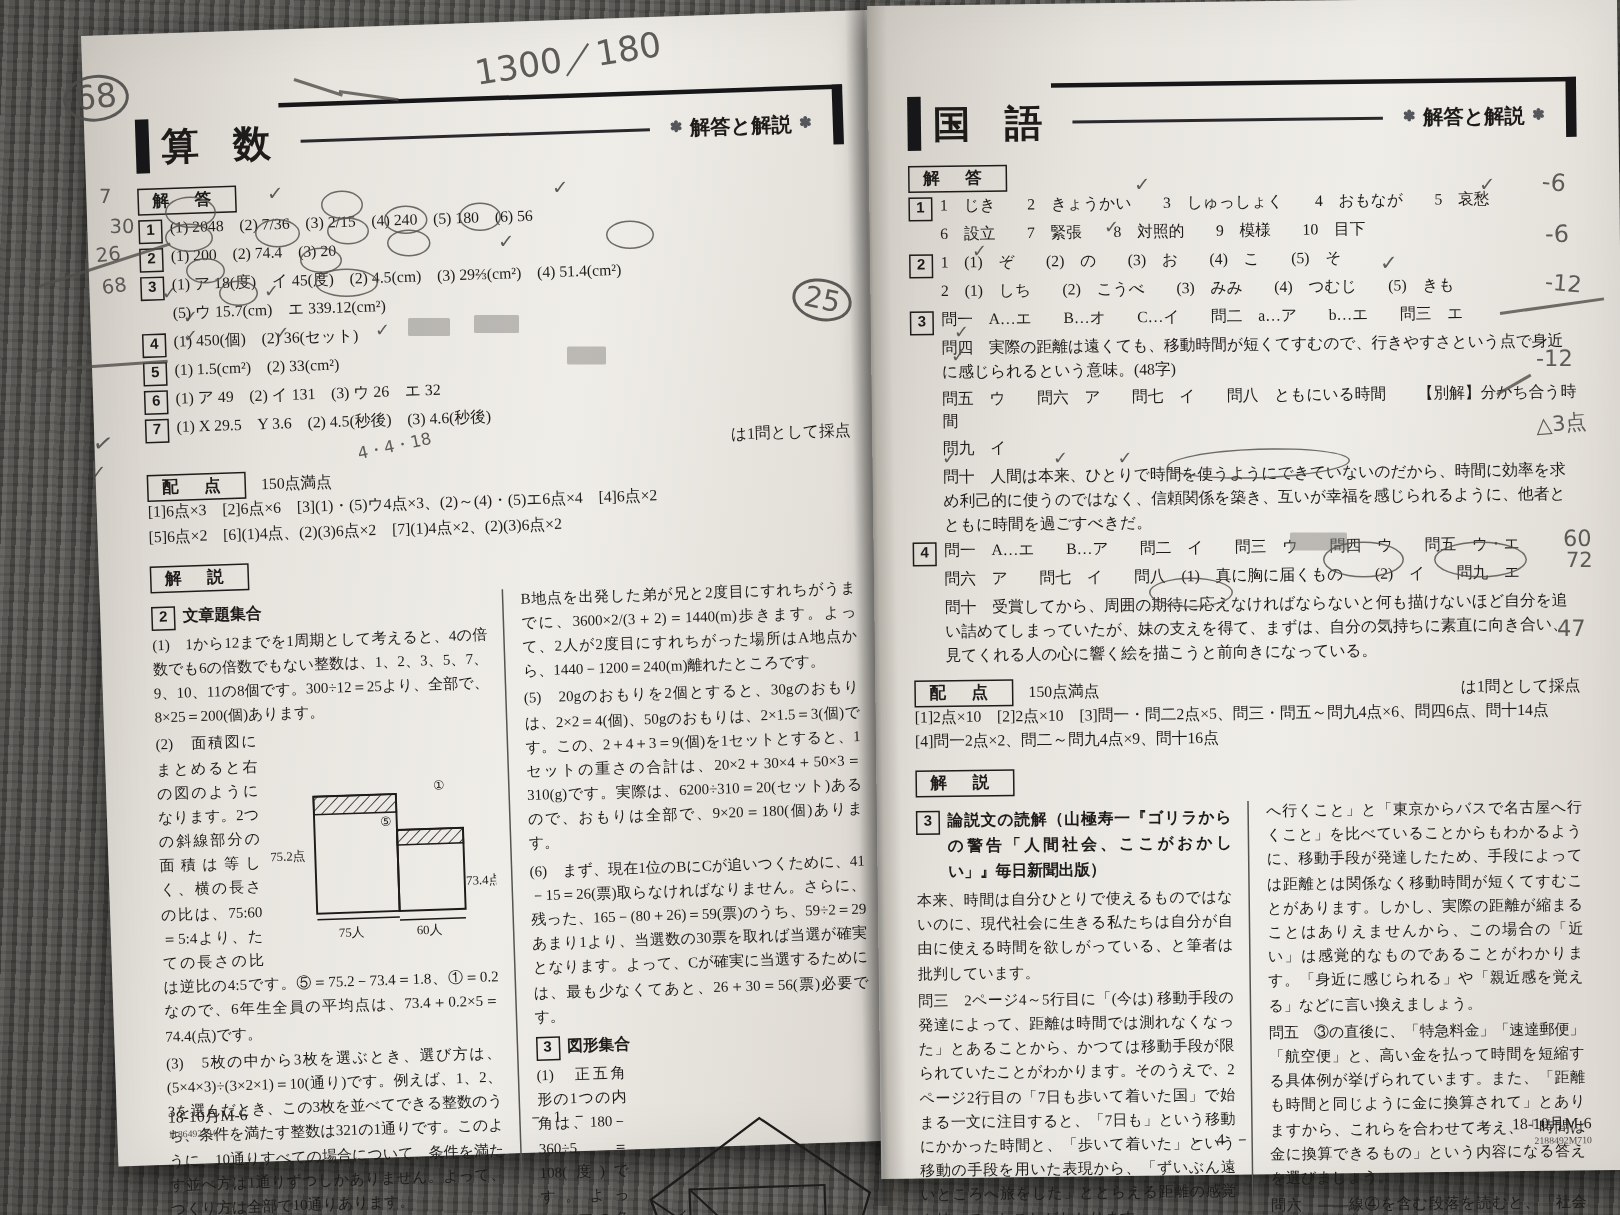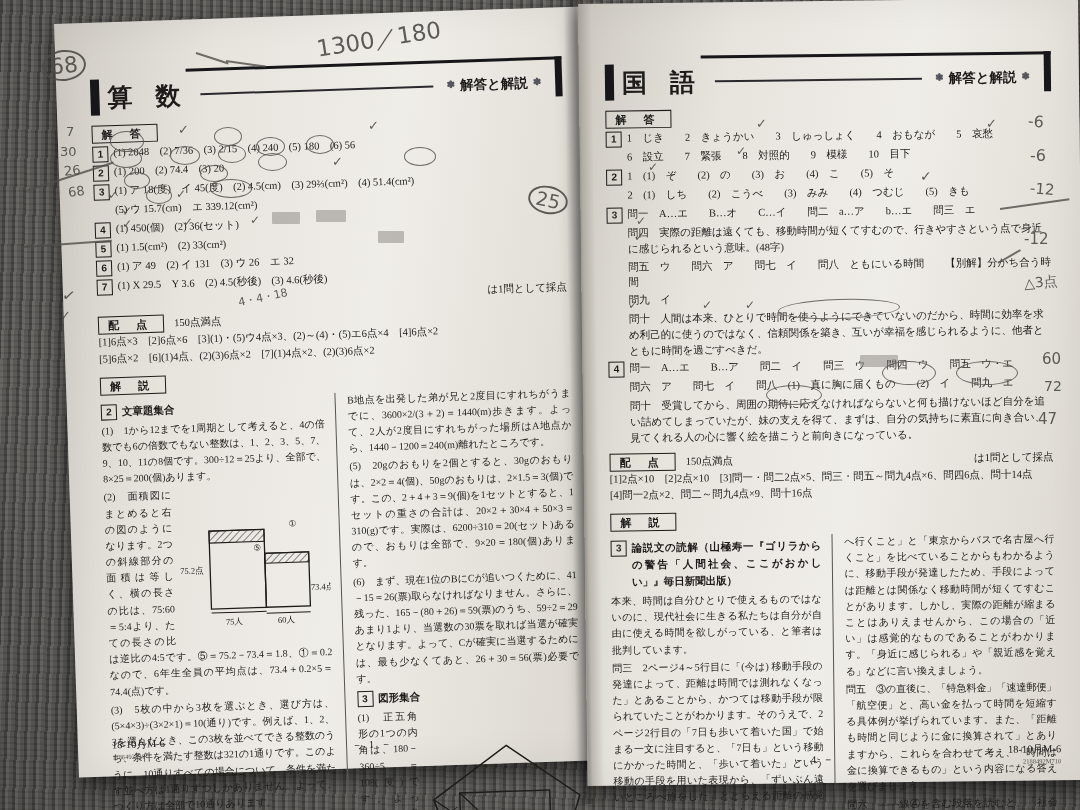--- a/index.html
+++ b/index.html
@@ -301,21 +301,21 @@
     </div>
   </div>
 
   <div class="fold"></div>
   <div id="anno">
       <span class="hand c" style="font-size: 22px; left: 42px; top: 50px; transform: rotate(-6deg);">68</span>
       <span class="hand" style="font-size: 23px; left: 316px; top: 24px; transform: rotate(-9deg);">1300／180</span>
       <div class="hand-line" style="width: 34px; left: 196px; top: 52px; transform: rotate(18deg);"></div>
       <div class="hand-line" style="width: 40px; left: 226px; top: 60px; transform: rotate(8deg);"></div>
       <span class="hand" style="font-size: 13px; left: 66px; top: 124px;">7</span>
-      <span class="hand" style="font-size: 13px; left: 60px; top: 144px;">30</span>
+      <span class="hand" style="font-size: 13px; left: 60px; top: 144px; padding-left: 13px;">30</span>
       <span class="hand" style="font-size: 13px; left: 64px; top: 163px; transform: rotate(-6deg);">26</span>
       <span class="hand" style="font-size: 13px; left: 68px; top: 184px; transform: rotate(-8deg);">68</span>
       <div class="hand-line" style="width: 92px; left: 26px; top: 190px; transform: rotate(-18deg);"></div>
       <div class="hand-line" style="width: 88px; left: 24px; top: 246px; transform: rotate(-4deg);"></div>
       <span class="hand" style="font-size: 16px; left: 62px; top: 286px; transform: rotate(10deg);">✓</span>
       <span class="hand" style="font-size: 13px; left: 60px; top: 308px;">✓</span>
       <span class="hand" style="font-size: 11px; left: 238px; top: 290px; transform: rotate(-12deg);">4・4・18</span>
       <span class="hand" style="font-size: 13px; left: 178px; top: 122px;">✓</span>
       <span class="hand" style="font-size: 13px; left: 368px; top: 118px;">✓</span>
       <span class="hand" style="font-size: 13px; left: 332px; top: 154px;">✓</span>
@@ -342,21 +342,21 @@
       <div class="gray-box" style="width: 28px; height: 12px; left: 272px; top: 212px;"></div>
       <div class="gray-box" style="width: 30px; height: 12px; left: 316px; top: 210px;"></div>
       <div class="gray-box" style="width: 26px; height: 12px; left: 378px; top: 231px;"></div>
       <div class="gray-box" style="width: 38px; height: 12px; left: 860px; top: 355px;"></div>
       <span class="hand" style="font-size: 16px; left: 1028px; top: 112px; transform: rotate(5deg);">-6</span>
       <span class="hand" style="font-size: 16px; left: 1030px; top: 146px;">-6</span>
       <span class="hand" style="font-size: 15px; left: 1030px; top: 180px; transform: rotate(5deg);">-12</span>
       <span class="hand" style="font-size: 15px; left: 1024px; top: 230px;">-12</span>
       <span class="hand" style="font-size: 14px; left: 1024px; top: 274px; transform: rotate(-5deg);">△3点</span>
       <span class="hand" style="font-size: 15px; left: 1042px; top: 350px;">60</span>
-      <span class="hand" style="font-size: 14px; left: 1044px; top: 378px;">72</span>
+      <span class="hand" style="font-size: 14px; left: 1044px; top: 366px;">72</span>
       <span class="hand" style="font-size: 15px; left: 1038px; top: 410px;">47</span>
       <span class="hand" style="font-size: 13px; left: 756px; top: 116px;">✓</span>
       <span class="hand" style="font-size: 13px; left: 986px; top: 116px;">✓</span>
       <span class="hand" style="font-size: 12px; left: 736px; top: 144px;">✓</span>
       <span class="hand" style="font-size: 12px; left: 648px; top: 160px;">✓</span>
       <span class="hand" style="font-size: 14px; left: 920px; top: 168px;">✓</span>
       <span class="hand" style="font-size: 12px; left: 636px; top: 214px;">✓</span>
       <span class="hand" style="font-size: 12px; left: 634px; top: 230px;">✓</span>
       <span class="hand" style="font-size: 12px; left: 628px; top: 298px;">✓</span>
       <span class="hand" style="font-size: 12px; left: 702px; top: 298px;">✓</span>

